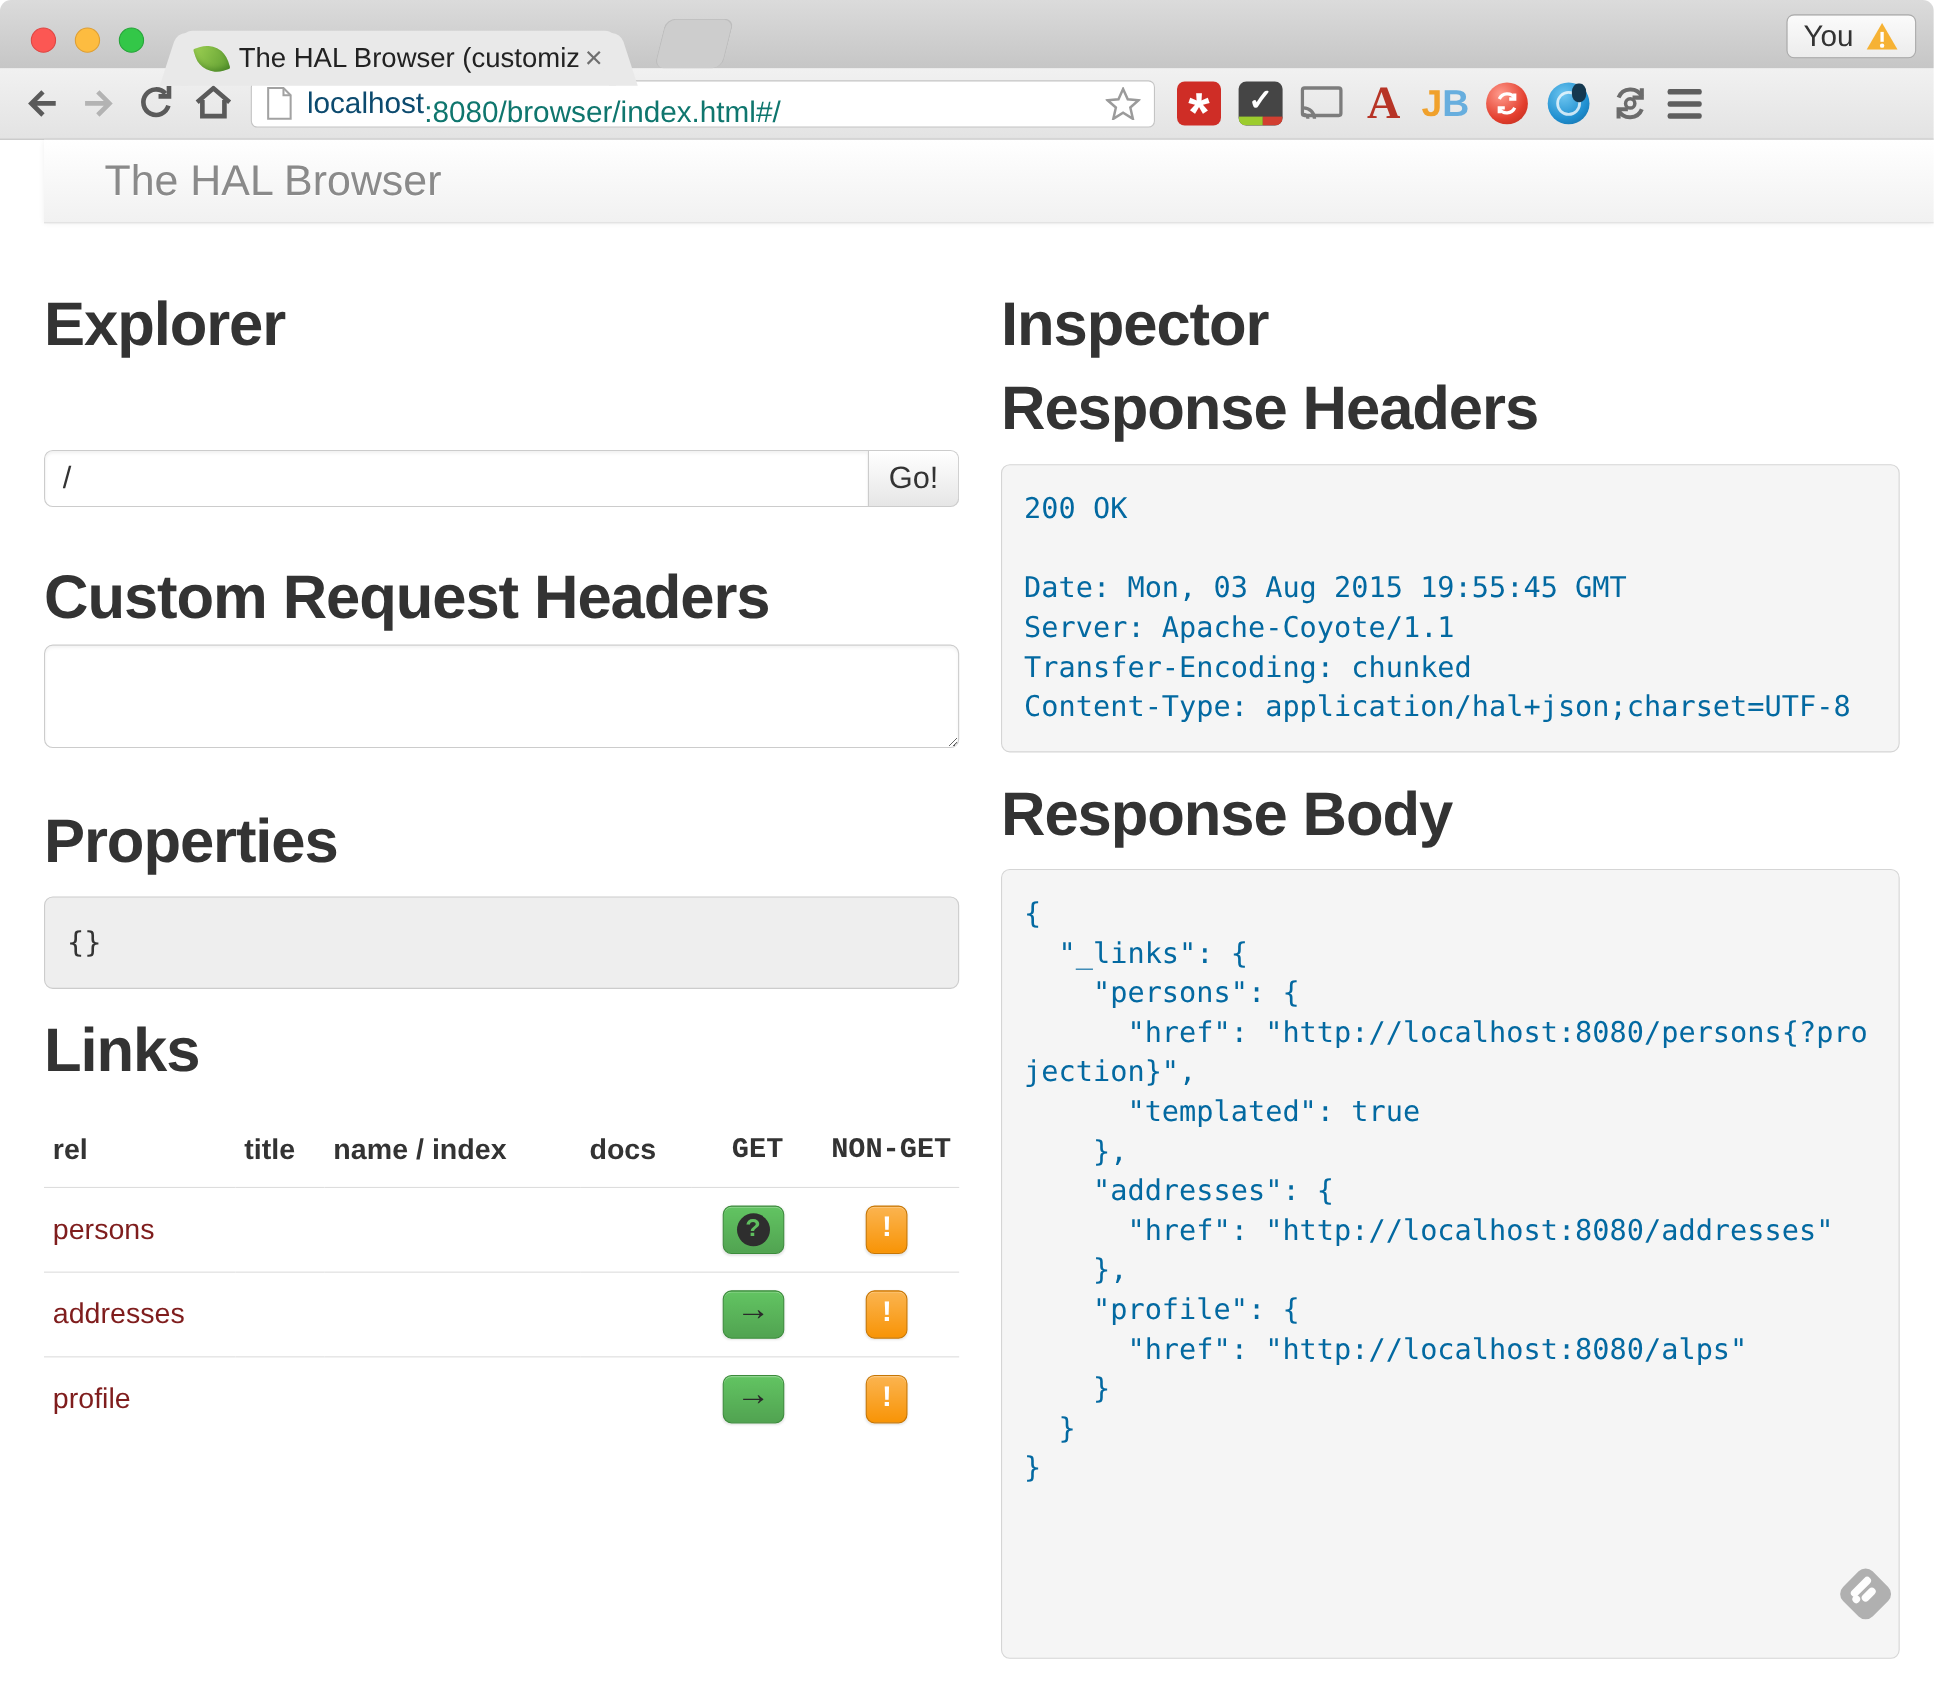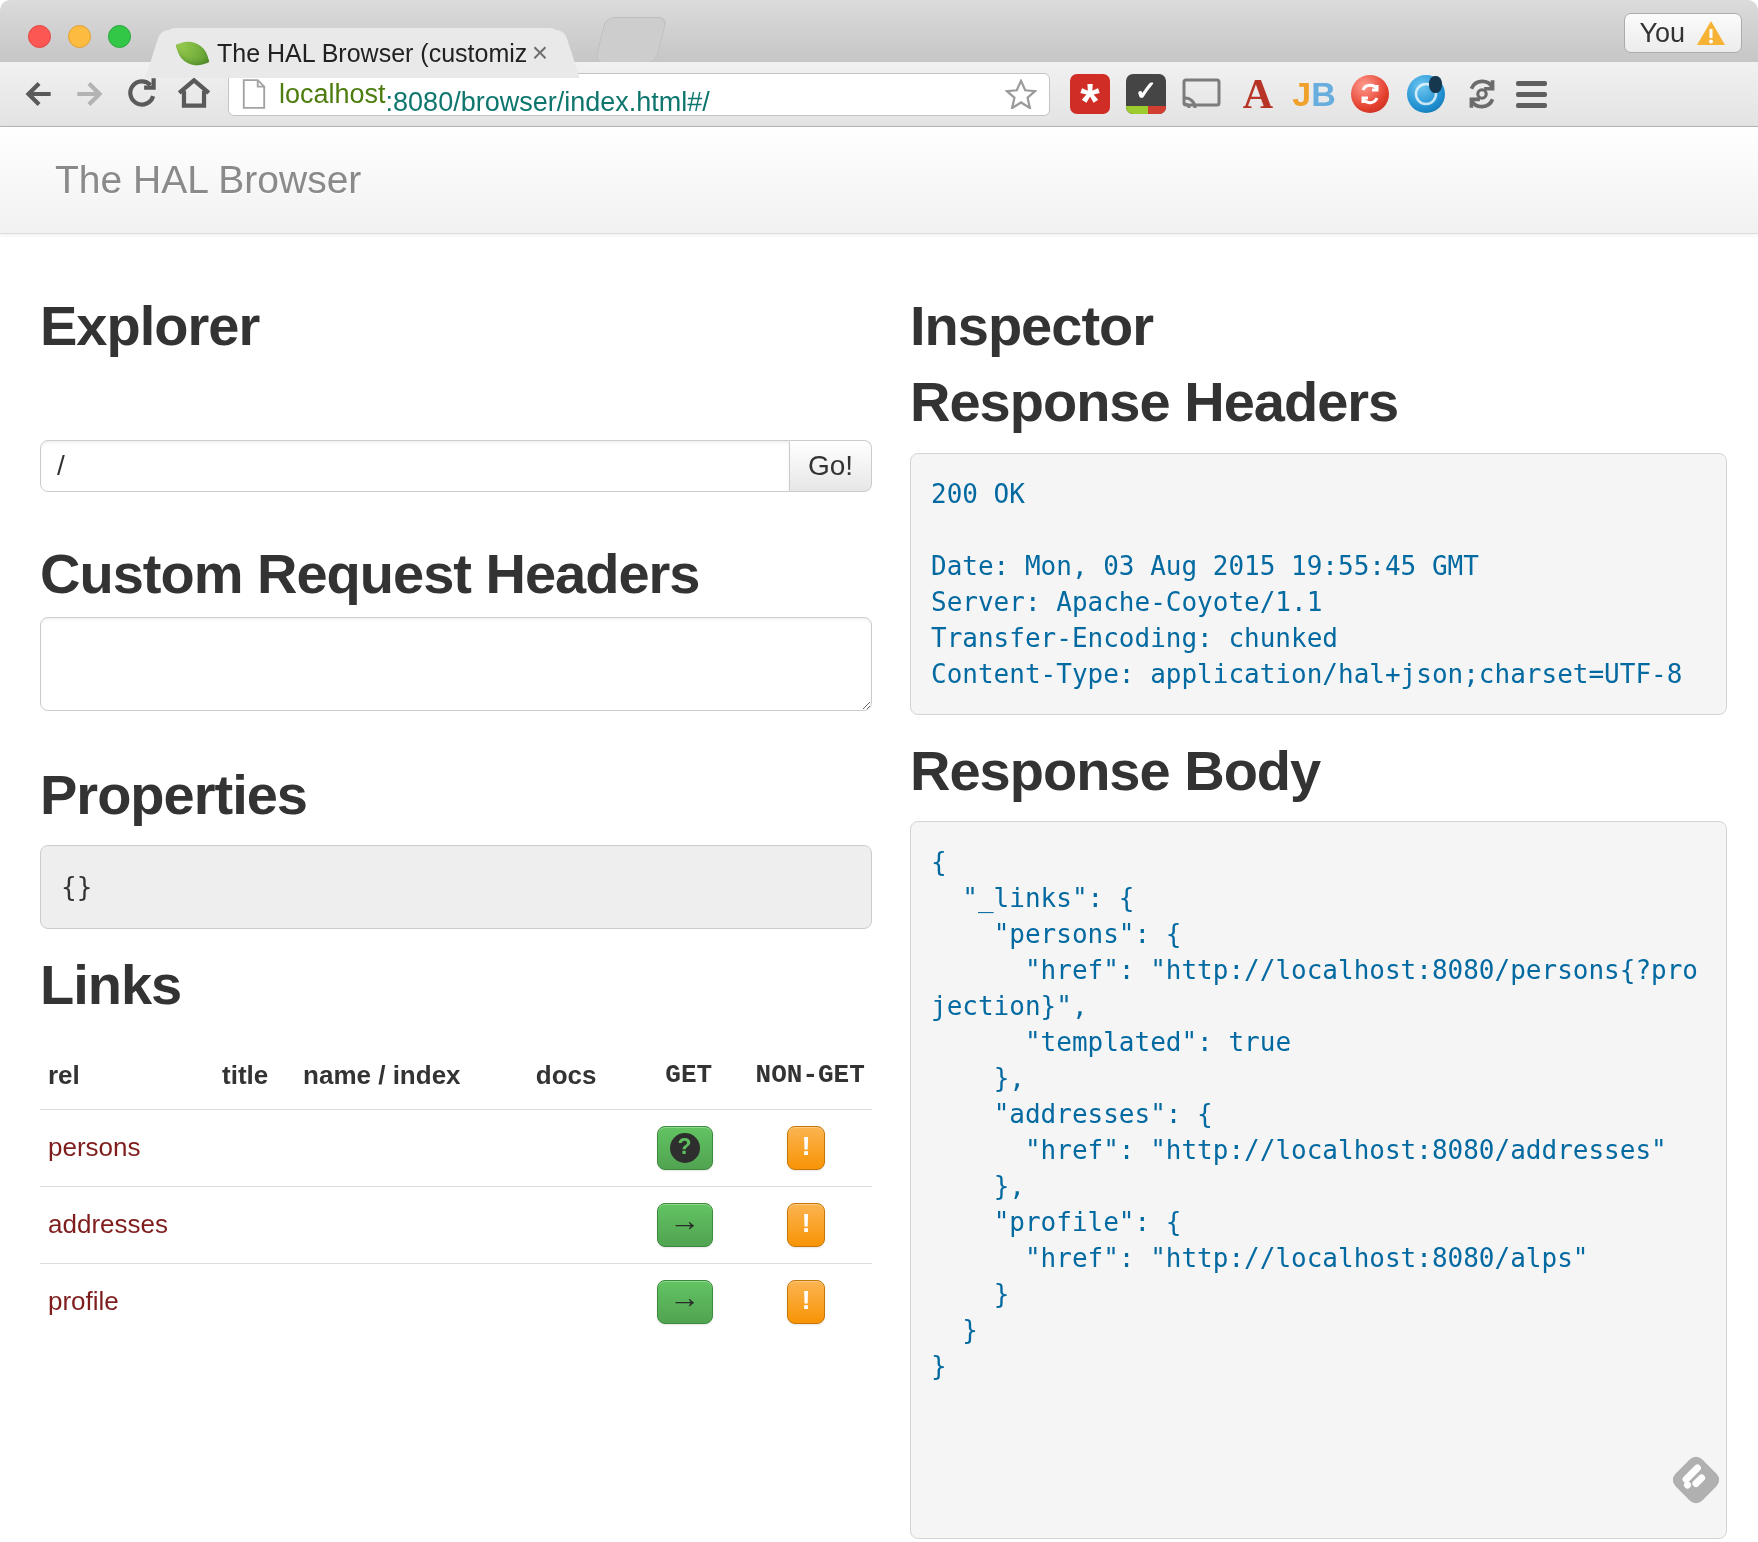--- a/index.html
+++ b/index.html
@@ -33,43 +33,43 @@
   .you-btn { position:absolute; right:16px; top:13px; height:40px; display:flex; align-items:center; gap:10px;
              background:linear-gradient(#fbfbfb,#ececec); border:1px solid #ababab; border-radius:7px;
              padding:0 14px; font-size:27px; color:#333; }
 
   
   .toolbar { height:65px; background:linear-gradient(#f1f1f1,#e3e3e3); border-bottom:1px solid #b6b6b6;
              display:flex; align-items:center; padding:0 12px; }
   .nav-icon { margin:0 7px; display:flex; }
   .urlbar { width:822px; height:43px; background:#fff; border:1px solid #c4c4c4; border-radius:6px;
             display:flex; align-items:center; padding:0 12px; margin:0 12px 0 8px; font-size:27px; }
-  .url-host { color:#4d7c0f; margin-left:12px; white-space:nowrap; }
+  .url-host { color:#0c4a6e; margin-left:12px; white-space:nowrap; }
   .url-rest { color:#0f766e; white-space:nowrap;margin-top:17px; }
   .url-star { margin-left:auto; display:flex; }
   .ext { width:40px; height:40px; margin:0 8px; display:flex; align-items:center; justify-content:center; position:relative; }
   .ext-lastpass { background:#cf2d26; border-radius:7px; overflow:hidden; }
   .ext-lastpass .ast { color:#fff; font-size:50px; font-weight:bold; transform:translateY(8px); }
   .ext-checker { background:#454545; border-radius:7px; overflow:hidden; }
   .ext-checker .chk { color:#fff; font-size:27px; font-weight:bold; transform:translateY(-3px); }
   .ext-checker .strip-g { position:absolute; left:0; bottom:0; width:55%; height:8px; background:#9ccc2e; }
   .ext-checker .strip-r { position:absolute; right:0; bottom:0; width:45%; height:8px; background:#d23f31; }
   .ext-a { font-family:"Liberation Serif", serif; font-weight:bold; font-size:42px; color:#b73426; }
   .ext-jb { font-weight:bold; font-size:34px; }
   .ext-jb .j { color:#f0a12c; } .ext-jb .b { color:#67aede; }
   .ball { width:38px; height:38px; border-radius:50%; display:flex; align-items:center; justify-content:center; }
   .ball-red { background:radial-gradient(circle at 35% 28%, #ff9b8d, #e33e2d 62%, #b52a1c); }
   .ball-blue { background:radial-gradient(circle at 38% 30%, #6ec6f0, #1f8fd0 62%, #13679e); position:relative; }
   .ball-blue .notch { position:absolute; top:1px; right:3px; width:13px; height:17px; background:#15384f; border-radius:45%; }
   .hamburger { display:flex; flex-direction:column; gap:6px; margin:0 10px 0 6px; }
   .hamburger div { width:31px; height:5px; background:#5e5e5e; border-radius:2px; }
 
   
-  .navbar { height:107px; background:linear-gradient(#ffffff,#f1f1f1); border-bottom:1px solid #ddd;
-            box-shadow:0 1px 5px rgba(0,0,0,.07); display:flex; align-items:center; }
+  .navbar { height:76px; background:linear-gradient(#ffffff,#f1f1f1); border-bottom:1px solid #ddd;
+            box-shadow:0 1px 5px rgba(0,0,0,.07); display:flex; align-items:center;margin-left:40px; }
   .brand { font-size:39px; color:#8a8a8a; margin-left:55px; text-shadow:0 1px 0 #fff; }
 
   
   .content { display:flex; padding:0 40px; }
   .col-left { width:832px; flex:0 0 832px; }
   .col-right { width:817px; flex:0 0 817px; margin-left:38px; }
   h1, h2 { font-size:56px; color:#333; font-weight:bold; margin:0; letter-spacing:-1px; line-height:1.08; }
   .h-explorer, .h-inspector { margin-top:62px; }
   .addr-group { margin-top:84px; display:flex; height:52px; }
   .addr-input { flex:1; border:1px solid #ccc; border-right:1px solid #ccc; border-radius:8px 0 0 8px;

